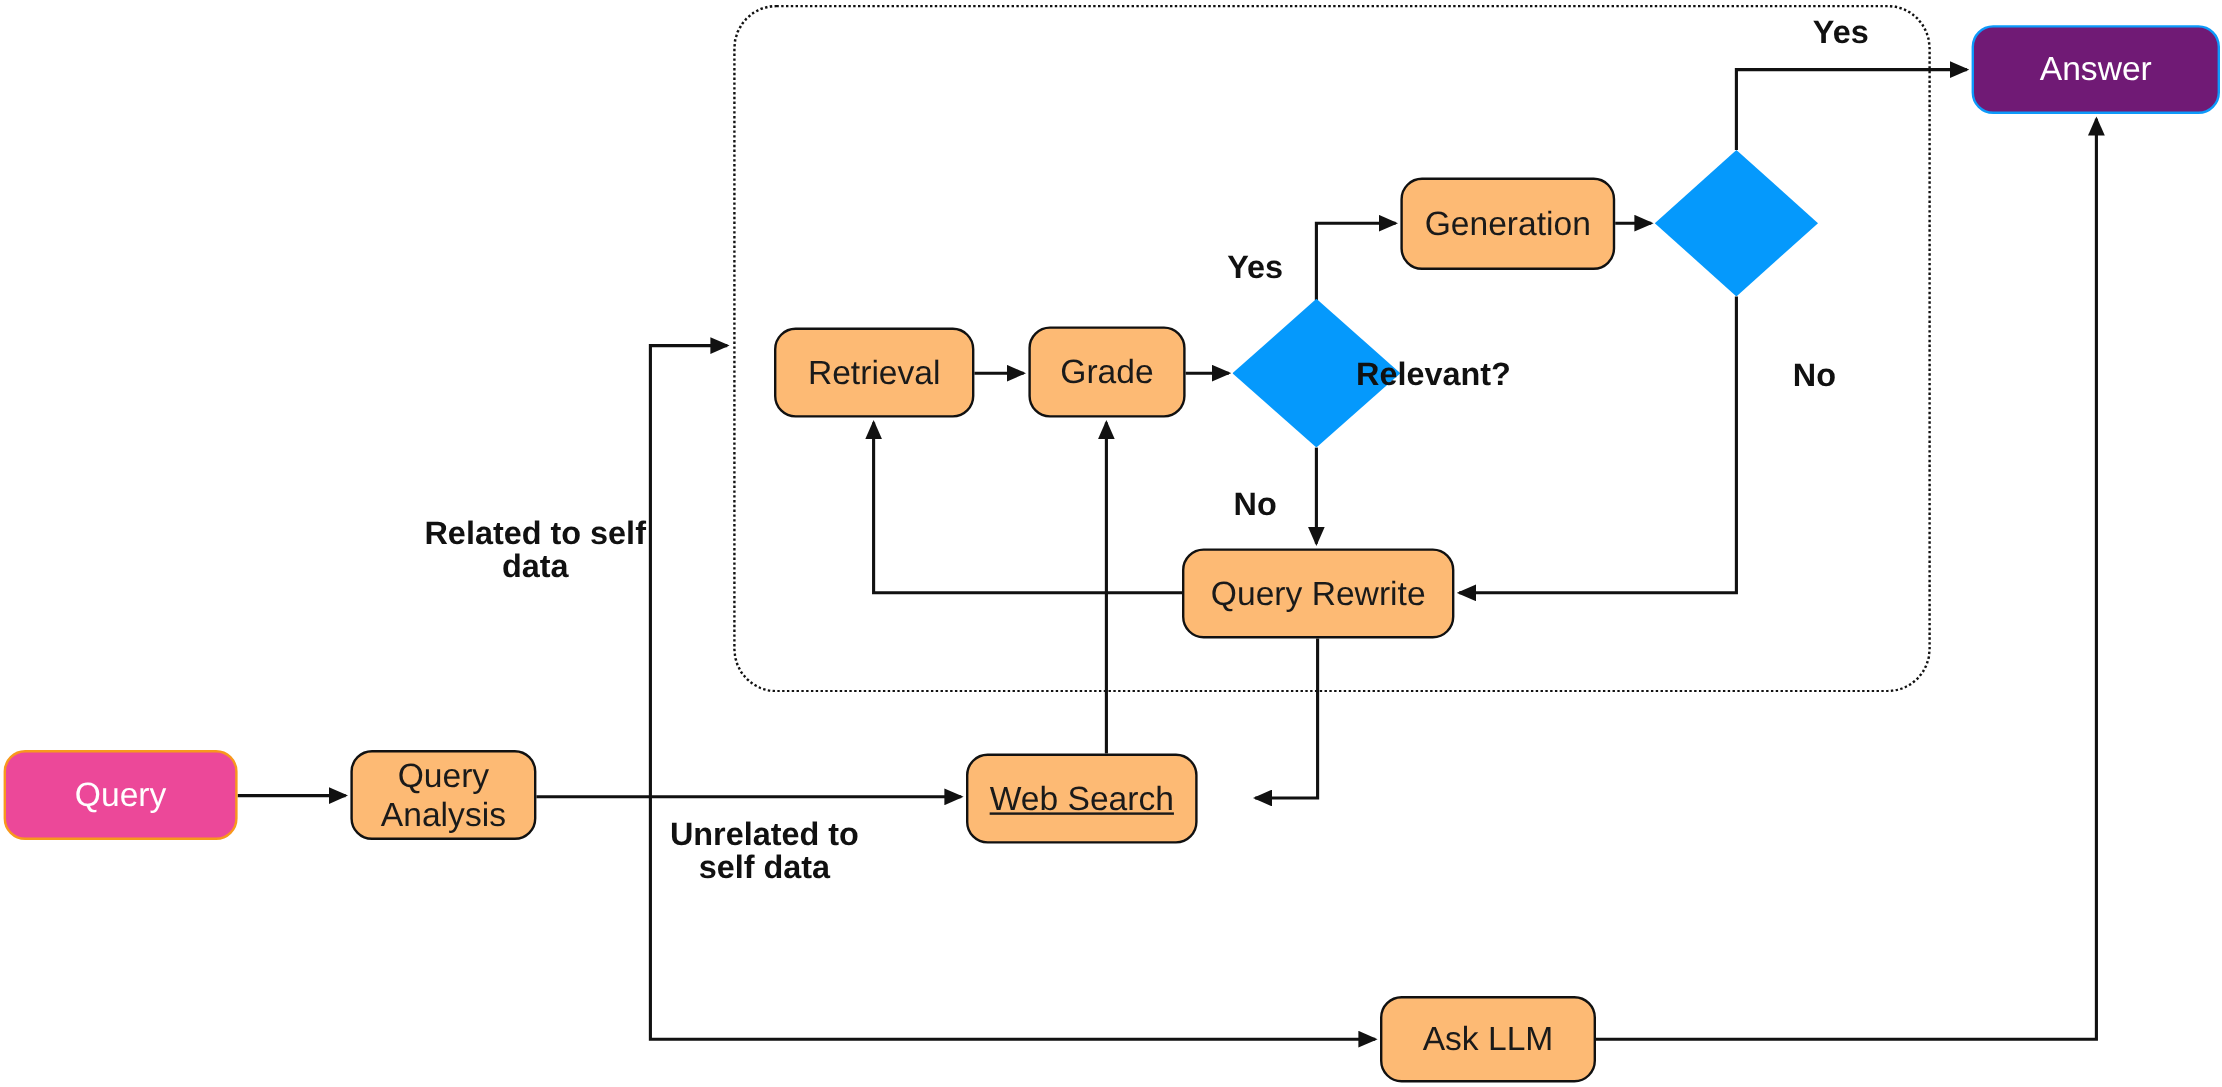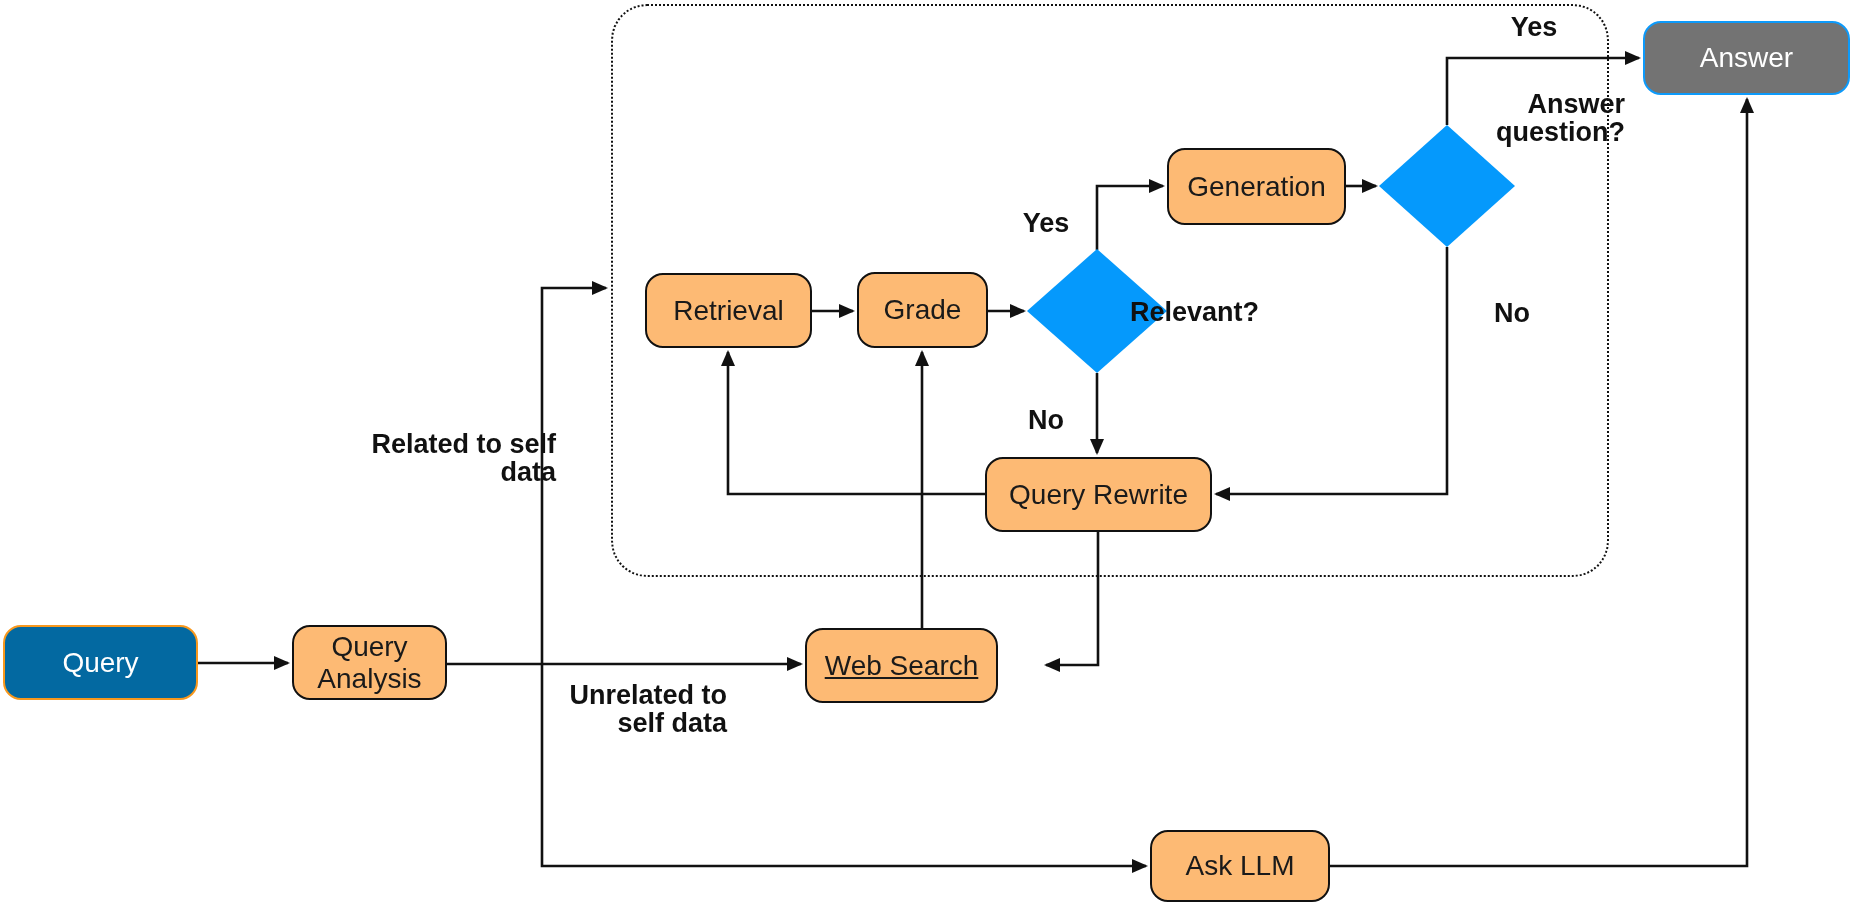--- a/index.html
+++ b/index.html
@@ -10,31 +10,31 @@
   .edges{position:absolute;left:0;top:0;width:1852px;height:906px;pointer-events:none;}
   .dotted-region{
     position:absolute;left:611px;top:4px;width:994px;height:569px;
     border:2.5px dotted #111;border-radius:36px;background:transparent;
   }
   .node{
     position:absolute;display:flex;align-items:center;justify-content:center;
     background:#fdba74;border:2.5px solid #111;border-radius:18px;
     font-size:28px;line-height:32px;color:#1a1a1a;text-align:center;box-sizing:border-box;
   }
-  .node.filled-orange{background:#0369a1;border-color:#F8981D;color:#fff;}
-  .node.filled-blue{background:#737373;border-color:#0D9AFA;color:#fff;}
+  .node.filled-orange{background:#ec4899;border-color:#F8981D;color:#fff;}
+  .node.filled-blue{background:#701a75;border-color:#0D9AFA;color:#fff;}
   .diamond{
     position:absolute;background:#0599FC;
     clip-path:polygon(50% 0,100% 50%,50% 100%,0 50%);
   }
   .lbl{
     position:absolute;font-weight:bold;font-size:27px;line-height:28px;
     color:#111;text-align:center;white-space:pre-line;
   }
-  .lbl.centered{transform:translateX(-50%);text-align:right;}
+  .lbl.centered{transform:translateX(-50%);}
   .lbl.left-align{text-align:left;transform:none;}
 </style>
 </head>
 <body>
 
 <div class="canvas">
 
   <div class="dotted-region"></div>
 
   <svg class="edges" viewBox="0 0 1852 906" xmlns="http://www.w3.org/2000/svg">
@@ -105,19 +105,18 @@
 
   <div class="lbl centered" style="left:637px;top:681px;width:180px;">Unrelated to self data</div>
 
 
   <div class="lbl centered" style="left:1046px;top:209px;">Yes</div>
 
   <div class="lbl centered" style="left:1046px;top:406px;">No</div>
 
   <div class="lbl left-align" style="left:1130px;top:298px;">Relevant?</div>
 
-  <div class="lbl centered" style="left:1540px;top:90px;width:170px;">Answer question?</div>
 
   <div class="lbl centered" style="left:1512px;top:299px;">No</div>
 
   <div class="lbl centered" style="left:1534px;top:13px;">Yes</div>
 
 </div>
 
 </body></html>

